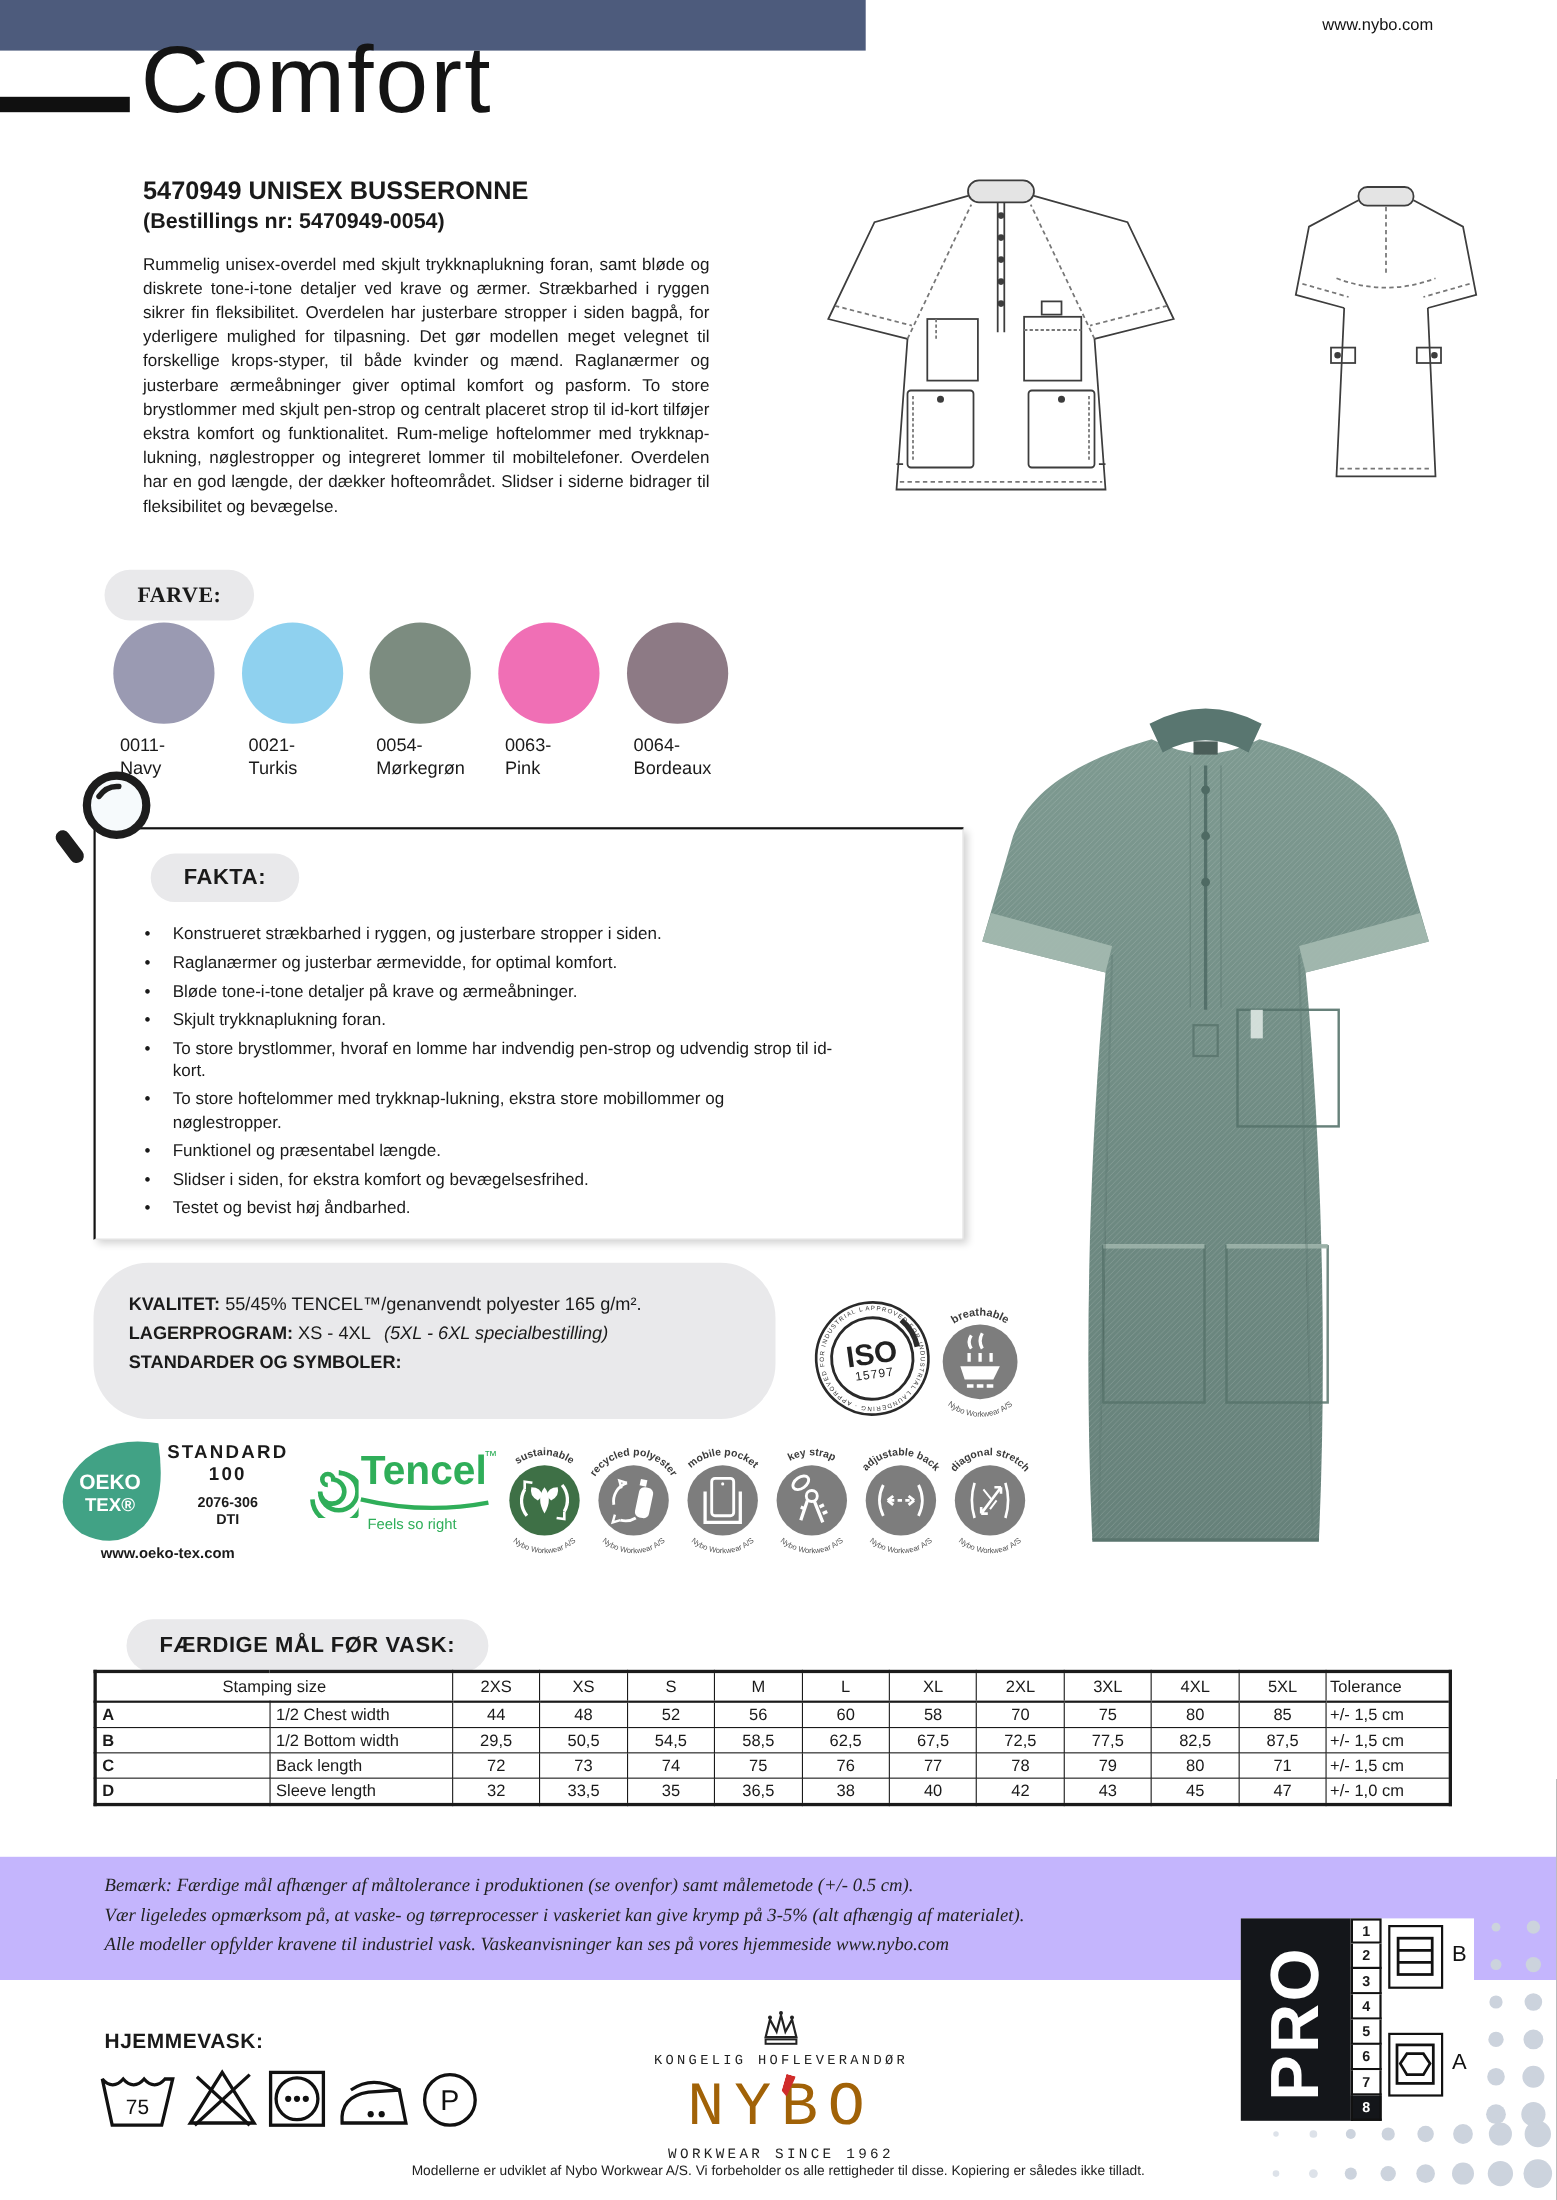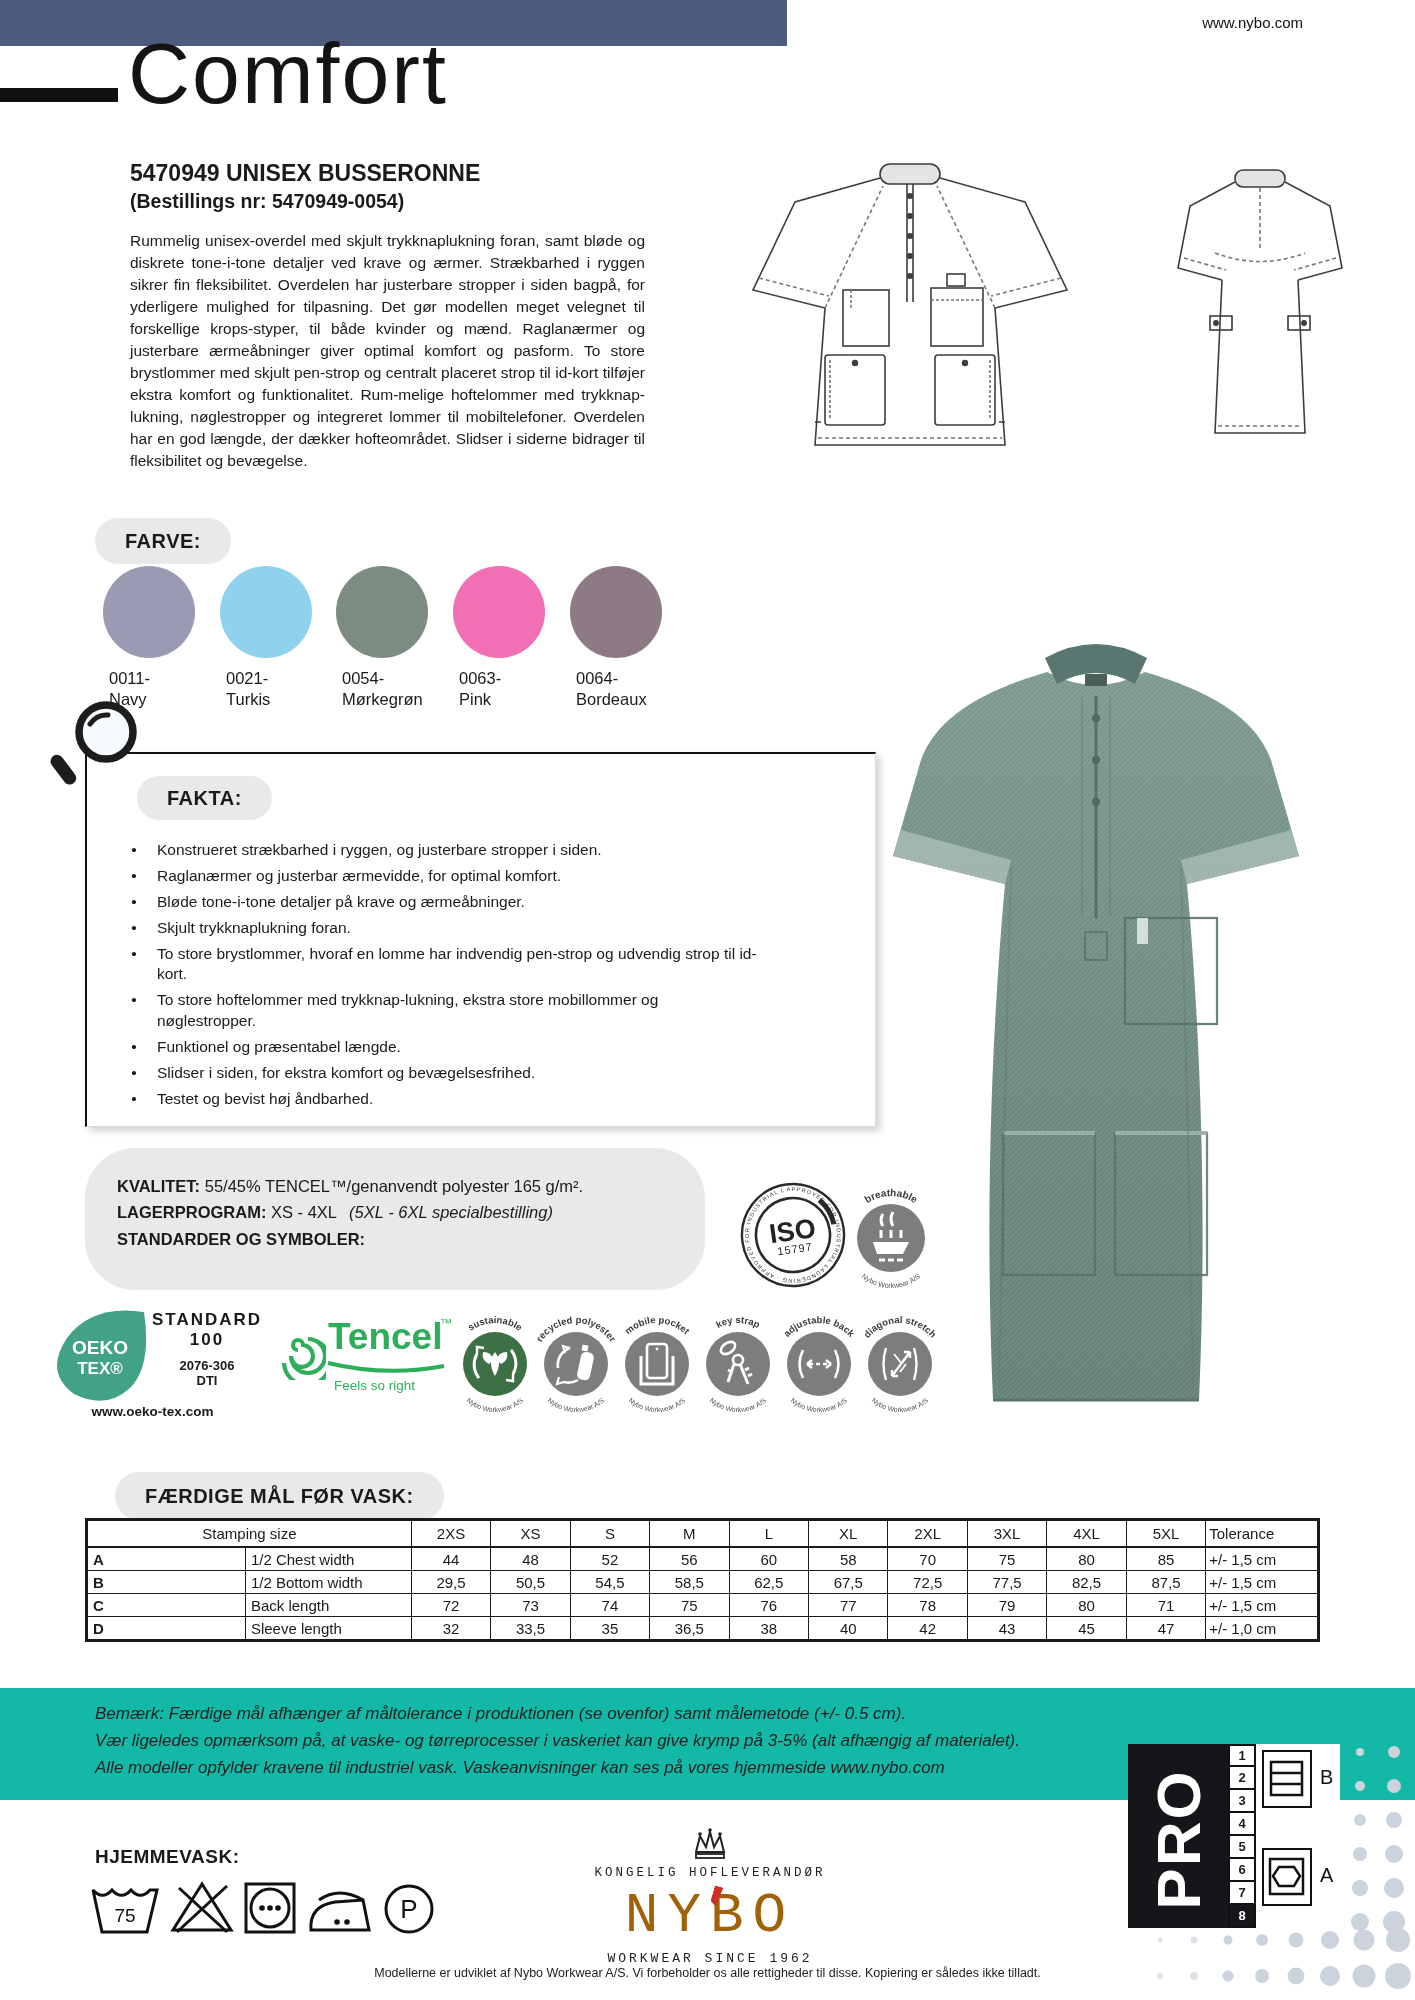--- a/index.html
+++ b/index.html
@@ -11,21 +11,21 @@
   .serif{font-family:Liberation Mono, monospace;}
   
   .topbar{left:0;top:0;width:787px;height:46px;}
   .siteurl{right:112px;top:14px;font-size:15px;color:#111;}
   .dash{left:0;top:88px;width:118px;height:14px;background:#101010;}
   .bigtitle{left:128px;top:24px;font-size:86px;font-weight:300;letter-spacing:2px;color:#141414;}
   .ptitle{left:130px;top:160px;font-size:23px;font-weight:bold;}
   .ordno{left:130px;top:190px;font-size:19.5px;font-weight:bold;}
   .desc{left:130px;top:230px;width:515px;font-size:15.5px;line-height:1.42;text-align:justify;}
   
-  .farvepill{left:95px;top:518px;height:46px;font-size:20px;}
+  .farvepill{left:95px;top:518px;height:46px;font-size:20px;font-family:Liberation Serif, serif;}
   .swatch{width:92px;height:92px;border-radius:50%;}
   .swlabel{font-size:16.5px;line-height:1.25;}
   
   .faktabox{left:85px;top:752px;width:788px;height:372px;background:#fff;
             border-top:2.5px solid #111;border-left:2.5px solid #111;
             border-right:1px solid #ddd;border-bottom:1px solid #ddd;
             box-shadow:4px 4px 7px rgba(0,0,0,.18);}
   .faktapill{left:50px;top:22px;height:44px;font-size:20px;position:absolute;}
   .bullets{position:absolute;left:24px;top:86px;width:720px;}
   .bullet{display:flex;font-size:15.5px;line-height:1.32;margin-bottom:5.5px;}
@@ -37,21 +37,21 @@
   
   .mtpill{left:115px;top:1448px;height:48px;font-size:20px;margin-top:24px;}
   table.meas{border-collapse:collapse;table-layout:fixed;width:1235px;font-size:15px;background:#fff;}
   table.meas td{border:1.5px solid #1a1a1a;padding:1px 5px;height:20px;text-align:center;overflow:hidden;white-space:nowrap;}
   table.meas{border:3px solid #1a1a1a;}
   table.meas tr.hrow td{border-bottom:2.5px solid #1a1a1a;height:23px;}
   td.lcell{text-align:left !important;font-weight:bold;}
   td.lab{text-align:left !important;}
   td.tol{text-align:left !important;padding-left:3px !important;}
   
-  .noteband{left:0;top:1688px;width:1415px;height:112px;background:#14b8a6;}
+  .noteband{left:0;top:1688px;width:1415px;height:112px;background:#c4b5fd;font-family:Liberation Serif, serif;}
   .noteband div{position:absolute;left:95px;font-size:17px;font-style:italic;color:#222;}
   
   .carelabel{left:95px;top:1846px;font-size:19px;font-weight:bold;letter-spacing:.5px;}
   
   .brandblock{left:520px;top:1826px;width:380px;text-align:center;}
   .premark{font-size:12.5px;letter-spacing:3px;color:#222;margin-top:4px;}
   .wordmark{position:relative;display:inline-block;font-size:56px;letter-spacing:9px;color:#a16207;margin-top:4px;}
   .redmark{position:absolute;left:87px;top:2px;width:9px;height:20px;background:#d02c2a;
            transform:rotate(16deg);clip-path:polygon(0 0,100% 0,65% 100%,0 80%);}
   .submark{font-size:13px;letter-spacing:3px;color:#222;margin-top:3px;}

